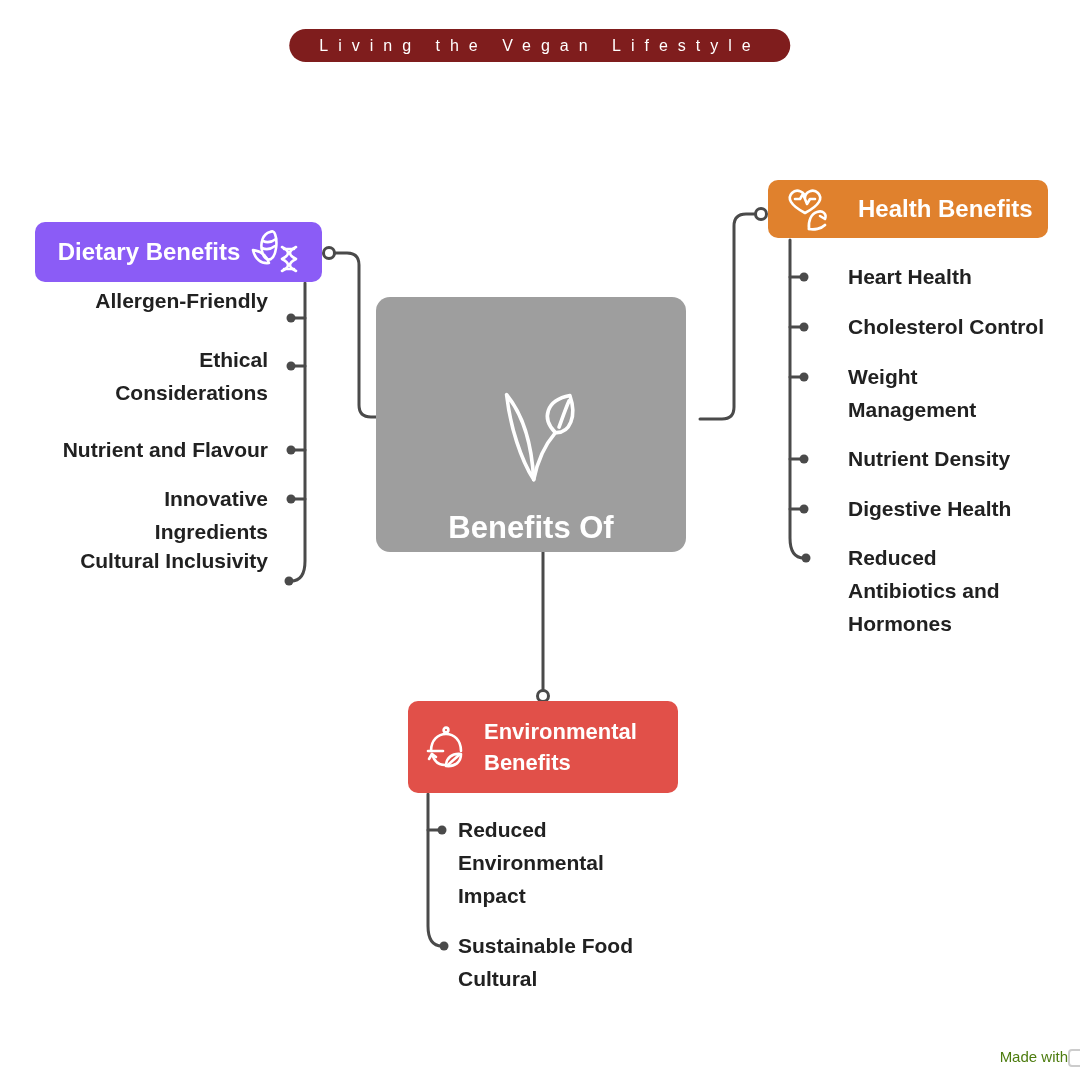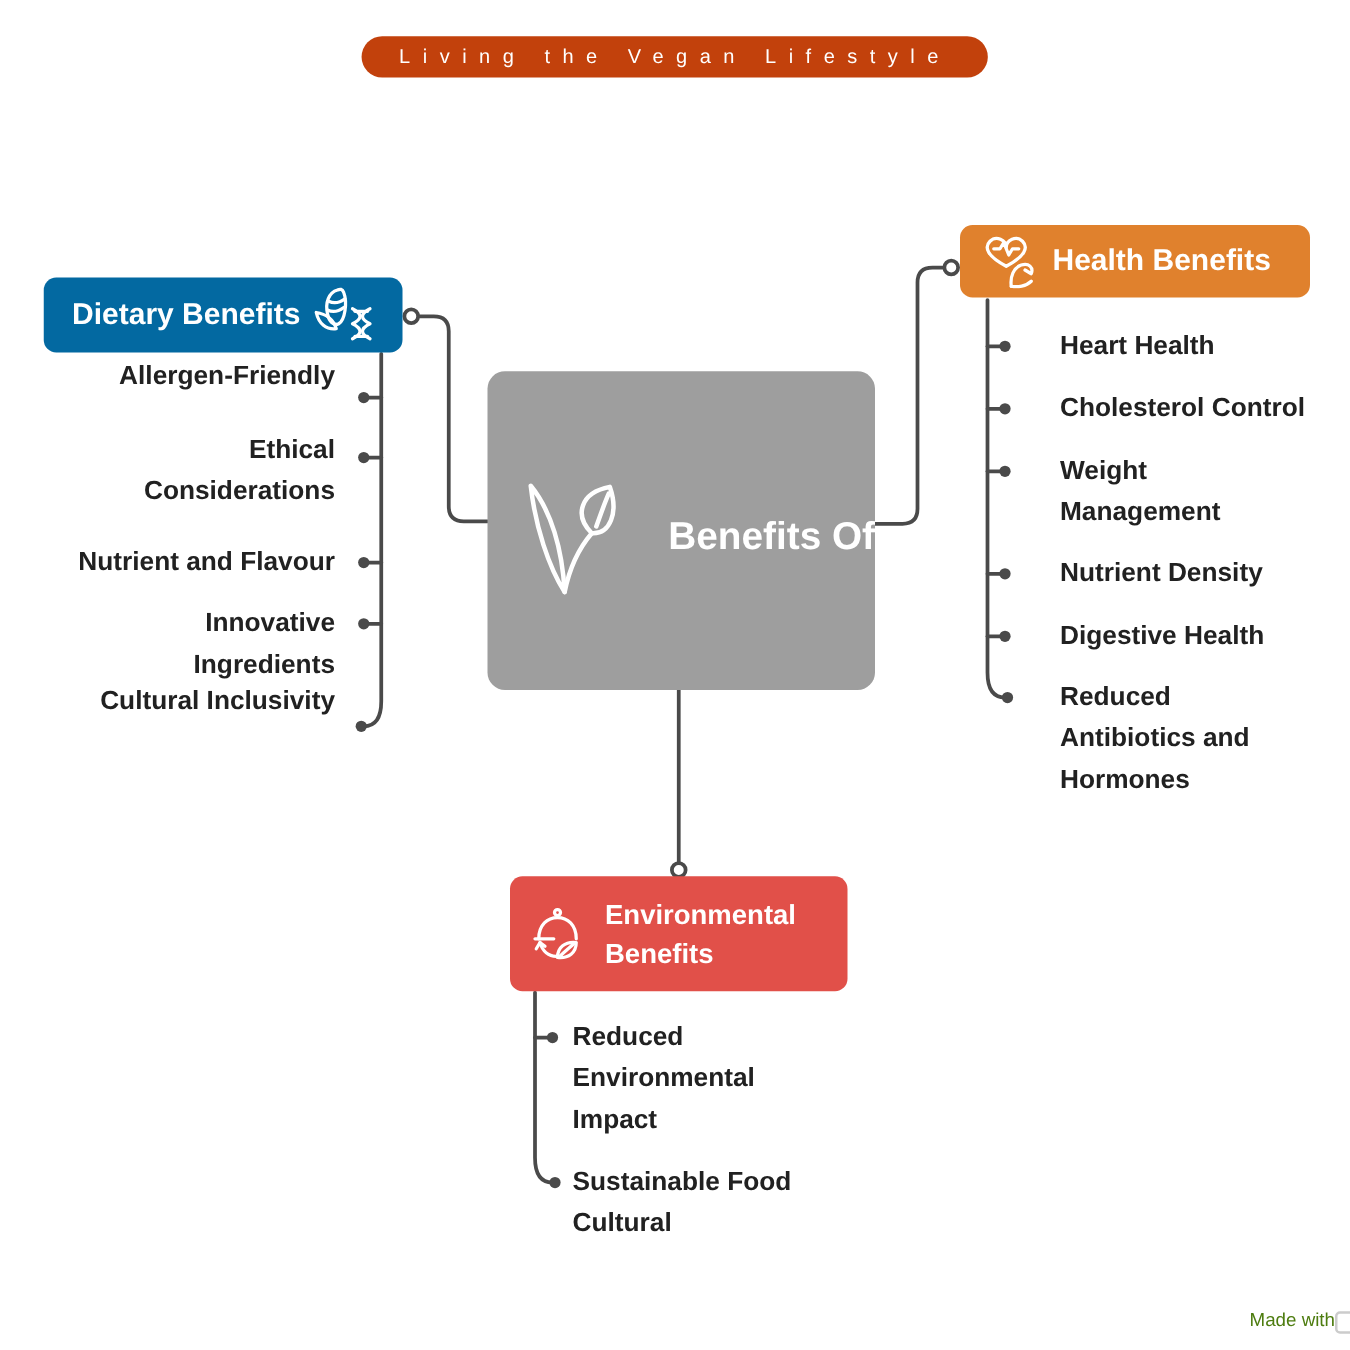--- a/index.html
+++ b/index.html
@@ -2,42 +2,42 @@
 <html><head>
 <meta charset="utf-8">
 <style>
   html,body{margin:0;padding:0;}
   body{
     width:1080px;height:1080px;position:relative;overflow:hidden;
     background:#ffffff;font-family:"Liberation Sans",sans-serif;
   }
   .banner{
     position:absolute;top:29px;left:50%;transform:translateX(-50%);
-    background:#c2410c;border-radius:17px;height:33px;line-height:33px;
+    background:#7f1d1d;border-radius:17px;height:33px;line-height:33px;
     padding:0 30px;white-space:nowrap;
   }
   .banner span{
     color:#ffffff;font-size:16px;font-weight:500;letter-spacing:10px;
   }
   .wires{position:absolute;left:0;top:0;z-index:1;}
   .node{position:absolute;z-index:2;display:flex;align-items:center;color:#ffffff;}
   .node-central{
-    left:390px;top:297px;width:310px;height:255px;background:#9e9e9e;
-    border-radius:14px;flex-direction:row;justify-content:space-between;
+    left:376px;top:297px;width:310px;height:255px;background:#9e9e9e;
+    border-radius:14px;flex-direction:column;justify-content:flex-end;
   }
   .node-central .logo{margin-top:24px;}
   .central-title{margin-top:8px;text-align:center;font-size:31px;font-weight:700;line-height:49px;}
   .node-dietary{
-    left:35px;top:222px;width:287px;height:60px;background:#0369a1;
+    left:35px;top:222px;width:287px;height:60px;background:#8b5cf6;
     border-radius:10px;justify-content:center;gap:9px;
   }
   .node-dietary .nlabel{font-size:24px;font-weight:700;}
   .node-health{
     left:768px;top:180px;width:280px;height:58px;background:#e0812d;
-    border-radius:10px;justify-content:flex-start;gap:12px;padding-left:16px;box-sizing:border-box;
+    border-radius:10px;justify-content:flex-start;gap:28px;padding-left:16px;box-sizing:border-box;
   }
   .node-health .nlabel{font-size:24px;font-weight:700;}
   .node-env{
     left:408px;top:701px;width:270px;height:92px;background:#e15049;
     border-radius:10px;justify-content:flex-start;gap:14px;padding-left:16px;box-sizing:border-box;
   }
   .node-env .nlabel{font-size:22px;font-weight:700;line-height:31px;white-space:pre-line;}
   .item{
     position:absolute;z-index:2;font-weight:700;font-size:21px;line-height:33px;
     color:#212121;white-space:pre-line;

